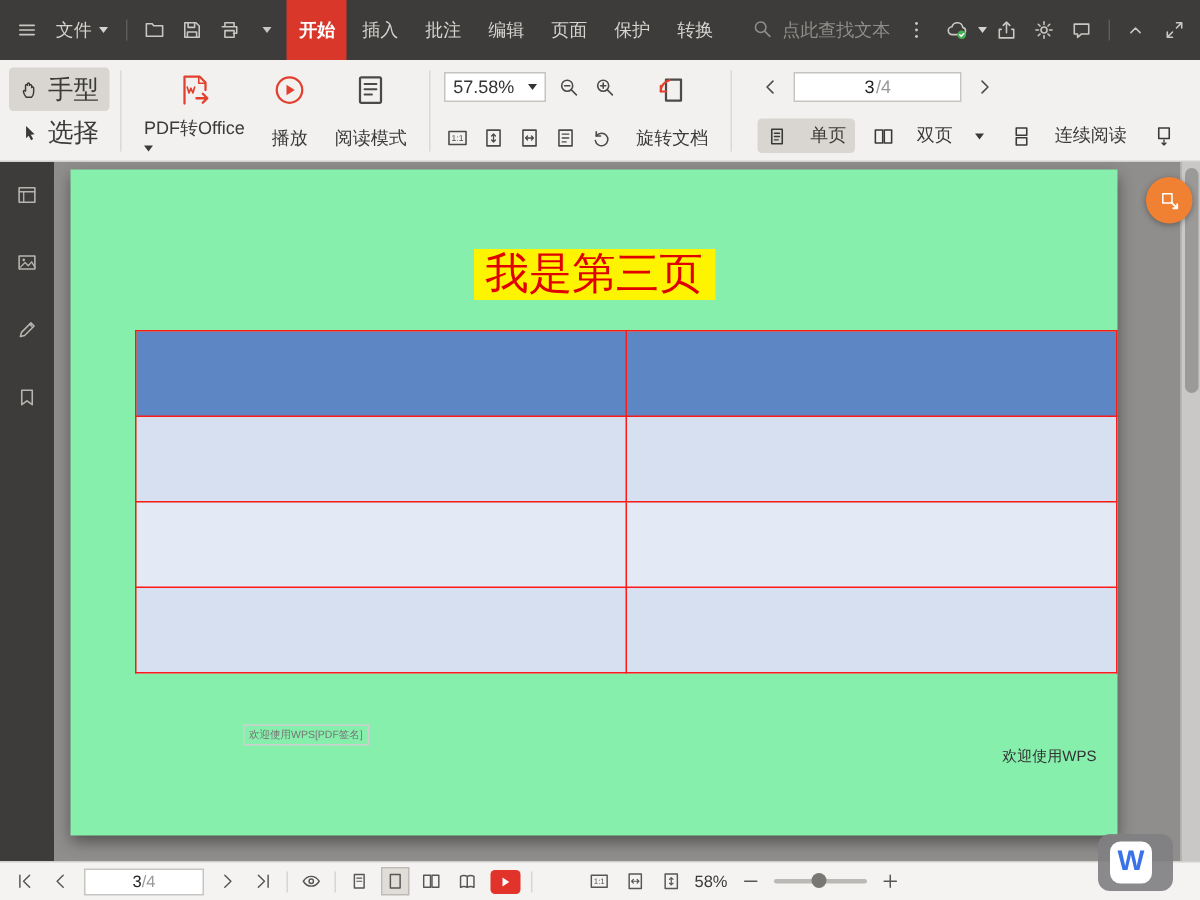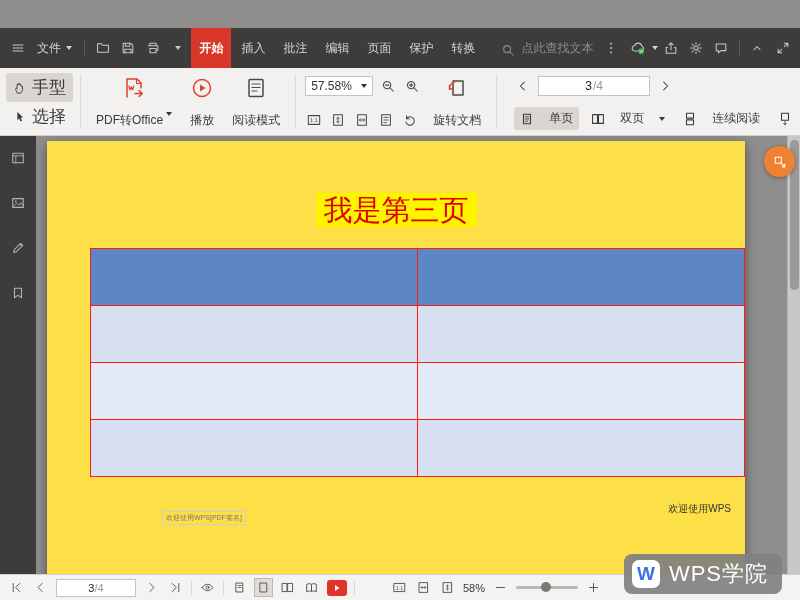--- a/index.html
+++ b/index.html
@@ -6,68 +6,68 @@
   html,body { width:800px; height:600px; }
   body { font-family:"Liberation Sans","DejaVu Sans",sans-serif; overflow:hidden; background:#8f8e8c; }
   .app { width:800px; height:600px; display:flex; flex-direction:column; position:relative; overflow:hidden; }
 
   
   .s14 { width:14px; height:14px; fill:none; stroke:currentColor; stroke-width:1.2; stroke-linecap:round; stroke-linejoin:round; display:block; }
   .s24 { width:24px; height:24px; fill:none; stroke-width:1.5; stroke-linecap:round; stroke-linejoin:round; display:block; }
   .s12 { width:13px; height:13px; fill:none; stroke:currentColor; stroke-width:1.2; stroke-linecap:round; stroke-linejoin:round; display:block; }
 
   
-  .topbar { flex:0 0 28px; background:#3d3c3a; display:flex; align-items:center; gap:2px; padding:0 6px; color:#d6d4d0; font-size:12px; white-space:nowrap;margin-top:28px; }
+  .topbar { flex:0 0 28px; background:#3d3c3a; display:flex; align-items:center; gap:2px; padding:0 6px; color:#d6d4d0; font-size:12px; white-space:nowrap; }
   .tico { width:24px; height:28px; display:flex; align-items:center; justify-content:center; color:#c9c7c3; }
   .file-btn { display:flex; align-items:center; gap:5px; padding:0 6px; height:28px; }
   .caret { width:0; height:0; border-left:3.5px solid transparent; border-right:3.5px solid transparent; border-top:4px solid currentColor; display:inline-block; }
   .vdiv { width:1px; height:14px; background:#5c5b59; margin:0 4px; }
   .tab { height:40px; display:flex; align-items:center; padding:0 8px; }
   .tab-active { background:var(--accent-red); color:#fff; font-weight:bold; }
-  .search { display:flex; align-items:flex-end; gap:6px; color:#8f8d8a; margin-left:12px; padding:0 4px; }
+  .search { display:flex; align-items:flex-start; gap:6px; color:#8f8d8a; margin-left:12px; padding:0 4px; }
   .spacer { flex:1; }
 
   
   .ribbon { flex:0 0 68px; background:#f2f1ef; border-bottom:1px solid #d2d0cc; display:flex; align-items:stretch; padding:3px 0 2px 6px; gap:2px; overflow:hidden; color:#3a3a38; }
   .tool-col { display:flex; flex-direction:column; justify-content:space-between; padding:2px 0; }
   .tool-sm { display:flex; align-items:center; gap:5px; font-size:17px; padding:3px 7px; border-radius:3px; background:transparent; border:none; color:#3a3a38; font-family:inherit; cursor:default; }
   .tool-sm.active { background:#d9d6d1; }
   .vsep { width:1px; background:#dcdad6; margin:4px 5px; }
   .tool-big { display:flex; flex-direction:column; align-items:center; justify-content:space-between; padding:5px 8px 4px; background:none; border:none; font-size:12px; color:#3a3a38; gap:3px; font-family:inherit; white-space:nowrap; }
-  .lblrow { display:flex; gap:3px; }
+  .lblrow { display:flex; gap:3px;flex-direction:column; }
   .zgrid { display:flex; flex-direction:column; justify-content:space-between; padding:5px 2px 4px; }
   .zrow { display:flex; align-items:center; gap:6px; }
   .zoom-box { width:68px; height:20px; background:#fff; border:1px solid #c6c4c0; display:flex; align-items:center; justify-content:space-between; padding:0 5px; font-size:12px; color:#333; }
   .mini { width:18px; height:18px; display:flex; align-items:center; justify-content:center; color:#4a4a48; }
   .rgrid { display:flex; flex-direction:column; justify-content:space-between; padding:5px 0 3px 10px; }
   .pagenav { gap:6px; }
   .page-box { width:112px; height:20px; background:#fff; border:1px solid #c6c4c0; display:flex; align-items:center; justify-content:center; font-size:12px; gap:1px; color:#222; }
   .dim { color:#999; }
   .view-btn { display:flex; align-items:center; gap:15px; font-size:12px; border:none; background:none; padding:3px 6px; color:#3a3a38; border-radius:3px; font-family:inherit; white-space:nowrap; cursor:default; }
   .view-btn.active { background:#d9d6d1; }
 
   
   .main { flex:1 1 auto; display:flex; min-height:0; position:relative; }
   .sidebar { flex:0 0 36px; background:#3d3c3a; display:flex; flex-direction:column; align-items:center; padding-top:12px; gap:25px; color:#b7b5b1; }
   .sideico { width:20px; height:20px; display:flex; align-items:center; justify-content:center; }
   .content { flex:1 1 auto; position:relative; background:#8f8e8c; overflow:hidden; }
   .vscroll { flex:0 0 13px; background:#c9c8c6; border-left:1px solid #b5b4b2; position:relative; }
   .vthumb { position:absolute; top:4px; left:2px; width:9px; height:150px; background:#9b9a98; border-radius:5px; }
 
   
-  .page { position:absolute; left:11px; top:5px; width:698px; height:444px; background:#fde047; box-shadow:0 4px 10px rgba(0,0,0,.45); }
+  .page { position:absolute; left:11px; top:5px; width:698px; height:444px; background:#86efac; box-shadow:0 4px 10px rgba(0,0,0,.45); }
   .doc-title { position:absolute; top:50px; left:0; right:0; text-align:center; font-size:29px; font-family:"Liberation Serif","DejaVu Serif",serif; }
   .doc-title span { background:var(--highlight-yellow); color:var(--title-red); padding:1px 8px; }
   .doc-table { position:absolute; left:43px; top:107px; width:655px; border-collapse:collapse; }
   .doc-table td { border:1px solid var(--table-border); height:57px; }
   .r-head td { background:var(--table-header); }
   .r-a td { background:var(--table-row); }
   .r-b td { background:var(--table-row-alt); }
   .sig { position:absolute; left:115px; top:370px; font-size:7px; color:#777; border:1px solid #cfcfcf; padding:1px 3px; }
-  .pfoot { position:absolute; right:14px; top:361px; font-size:10px; color:#333; }
+  .pfoot { position:absolute; right:14px; top:384px; font-size:10px; color:#333; }
 
   .float-badge { position:absolute; top:10px; right:5px; width:31px; height:31px; border-radius:50%; background:var(--badge-orange); display:flex; align-items:center; justify-content:center; color:#fff; box-shadow:0 1px 4px rgba(0,0,0,.35); z-index:30; }
 
   
   .watermark { position:absolute; right:18px; bottom:6px; z-index:40; display:flex; align-items:center; gap:9px; background:rgba(128,128,130,.92); border-radius:8px; padding:5px 14px 5px 8px; }
   .wm-logo { width:28px; height:28px; background:#fff; border-radius:7px; display:flex; align-items:center; justify-content:center; color:var(--wps-blue); font-weight:bold; font-size:19px; }
   .wm-text { color:#fff; font-size:22px; letter-spacing:1px; }
 
   
   .statusbar { flex:0 0 26px; background:#f4f3f1; border-top:1px solid #d2d0cc; display:flex; align-items:center; gap:7px; padding:0 8px; font-size:11px; color:#4a4a48; position:relative; z-index:20; }
@@ -525,16 +525,15 @@
     </span>
     <span class="sico">
       <svg class="s12" viewBox="0 0 16 16">
           <path d="M3 8h10M8 3v10"></path>
         </svg>
     </span>
   </div>
 
   <div class="watermark">
     <span class="wm-logo">W</span>
-    <span class="wm-text">WPS学院</span>
   </div>
 
 </div>
 
 </body></html>

